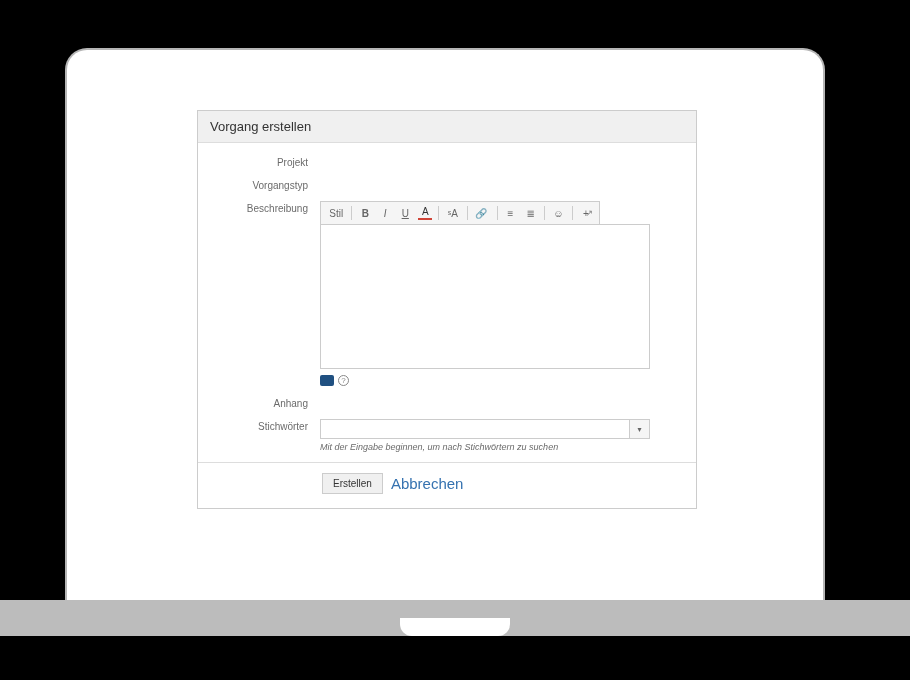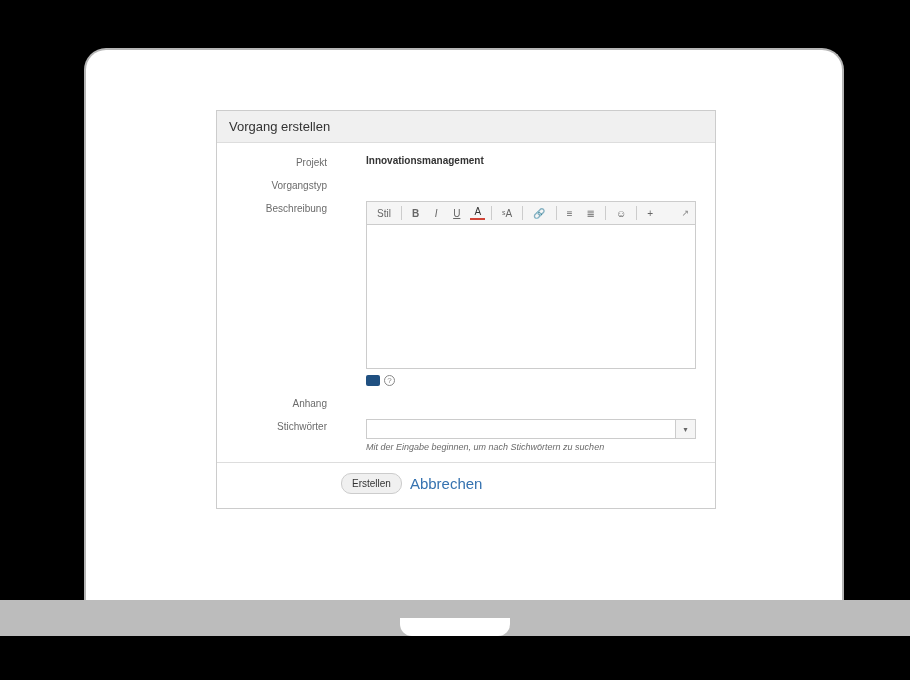--- a/index.html
+++ b/index.html
@@ -1,37 +1,37 @@
 <!DOCTYPE html>
 <html><head>
 <meta charset="utf-8">
 <style>
 * { box-sizing: border-box; margin: 0; padding: 0; }
 body { font-family: Arial, sans-serif; background: #000; width: 910px; height: 680px; position: relative; }
 
-.laptop-frame { position: absolute; top: 48px; left: 84px; width: 760px; height: 552px; background: #fff; border: 2px solid #b5b5b5; border-top-left-radius: 22px; border-top-right-radius: 22px; border-bottom: none; overflow: hidden; }
+.laptop-frame { position: absolute; top: 48px; left: 65px; width: 760px; height: 552px; background: #fff; border: 2px solid #b5b5b5; border-top-left-radius: 22px; border-top-right-radius: 22px; border-bottom: none; overflow: hidden; }
 .laptop-base { position: absolute; bottom: 44px; left: 0; width: 910px; height: 36px; background: #bcbcbc; }
 .laptop-notch { position: absolute; bottom: 44px; left: 50%; transform: translateX(-50%); width: 110px; height: 18px; background: #fff; border-bottom-left-radius: 12px; border-bottom-right-radius: 12px; }
 
 .dialog { position: absolute; top: 60px; left: 130px; width: 500px; background: #fff; border: 1px solid #ccc; font-size: 10px; color: #333; }
 .dialog-header { background: #f0f0f0; border-bottom: 1px solid #ddd; padding: 8px 12px; font-size: 13px; color: #333; font-weight: normal; }
 .dialog-body { padding: 12px 12px 4px 12px; }
 
-.form-row { display: flex; align-items: flex-start; margin-bottom: 10px; gap: 27px; }
+.form-row { display: flex; align-items: flex-start; margin-bottom: 10px; }
 .form-label { width: 110px; text-align: right; padding-right: 12px; color: #6b6b6b; font-size: 10px; padding-top: 2px; }
 .form-label .req { color: #d04437; }
 .form-value { flex: 1; }
 .form-value-bold { font-weight: bold; color: #333; }
 
 .issue-type-icon { display: inline-block; width: 12px; height: 12px; background: #67ab49; border-radius: 2px; vertical-align: middle; margin-right: 4px; position: relative; }
 .issue-type-icon::after { content: ""; position: absolute; left: 3px; top: 3px; width: 6px; height: 6px; background: #fff; border-radius: 1px; }
 
 .text-input { width: 240px; border: 1px solid #ccc; padding: 3px 5px; font-size: 10px; height: 20px; }
 
-.editor-toolbar { border: 1px solid #ccc; border-bottom: none; background: #f5f5f5; padding: 3px 6px; display: flex; align-items: center; gap: 6px; width: 330px; position: relative; text-align: center; }
+.editor-toolbar { border: 1px solid #ccc; border-bottom: none; background: #f5f5f5; padding: 3px 6px; display: flex; align-items: center; gap: 6px; width: 280px; position: relative; text-align: center; }
 .tb-item { color: #666; font-size: 10px; padding: 2px 4px; display: inline-flex; align-items: center; justify-content: center; min-width: 14px; height: 16px; }
 .tb-item.bold { font-weight: bold; }
 .tb-item.italic { font-style: italic; }
 .tb-item.underline { text-decoration: underline; }
 .tb-item.color { color: #333; border-bottom: 2px solid #d04437; line-height: 10px; height: 14px; }
 .tb-sep { width: 1px; height: 14px; background: #ccc; }
 .tb-right { position: absolute; right: 6px; color: #888; font-size: 9px; }
 
 .editor-area { width: 330px; height: 145px; border: 1px solid #ccc; background: #fff; resize: none; font-size: 10px; padding: 4px; }
 .editor-footer { margin-top: 4px; display: flex; align-items: center; gap: 4px; }
@@ -40,36 +40,35 @@
 
 .dropzone { border: 1px dashed #ccc; padding: 7px; text-align: center; color: #666; font-size: 9px; width: 330px; display: flex; align-items: center; justify-content: center; gap: 4px; }
 .dropzone a { color: #3572b0; text-decoration: none; }
 
 .tag-select { display: flex; width: 330px; }
 .tag-select-input { flex: 1; border: 1px solid #ccc; height: 20px; }
 .tag-select-btn { width: 20px; height: 20px; border: 1px solid #ccc; border-left: none; background: #f5f5f5; display: flex; align-items: center; justify-content: center; color: #666; font-size: 8px; }
 .hint { color: #6b6b6b; font-size: 9px; margin-top: 3px; font-style: italic; }
 
 .dialog-footer { border-top: 1px solid #ddd; padding: 10px 12px; margin: 10px -12px 0 -12px; display: flex; align-items: center; gap: 8px; padding-left: 124px; }
-.btn-primary { background: #f0f0f0; border: 1px solid #ccc; padding: 4px 10px; font-size: 10px; color: #333; cursor: pointer; border-radius: 10px; }
+.btn-primary { background: #f0f0f0; border: 1px solid #ccc; padding: 4px 10px; font-size: 10px; color: #333; cursor: pointer; border-radius: 0; }
 .btn-link { color: #3572b0; font-size: 15px; text-decoration: none; cursor: pointer; }
 
 svg.upload { stroke: #888; fill: none; stroke-width: 1.4; }
 </style>
 </head>
 <body>
 
 <div class="laptop-frame">
   <div class="dialog">
     <div class="dialog-header">Vorgang erstellen</div>
     <div class="dialog-body">
 
       <div class="form-row">
         <div class="form-label">Projekt</div>
-        <div class="form-value form-value-bold">Innovationsmanagement</div>
       </div>
 
       <div class="form-row">
         <div class="form-label">Vorgangstyp</div>
       </div>
 
 
       <div class="form-row">
         <div class="form-label">Beschreibung</div>
         <div class="form-value">

